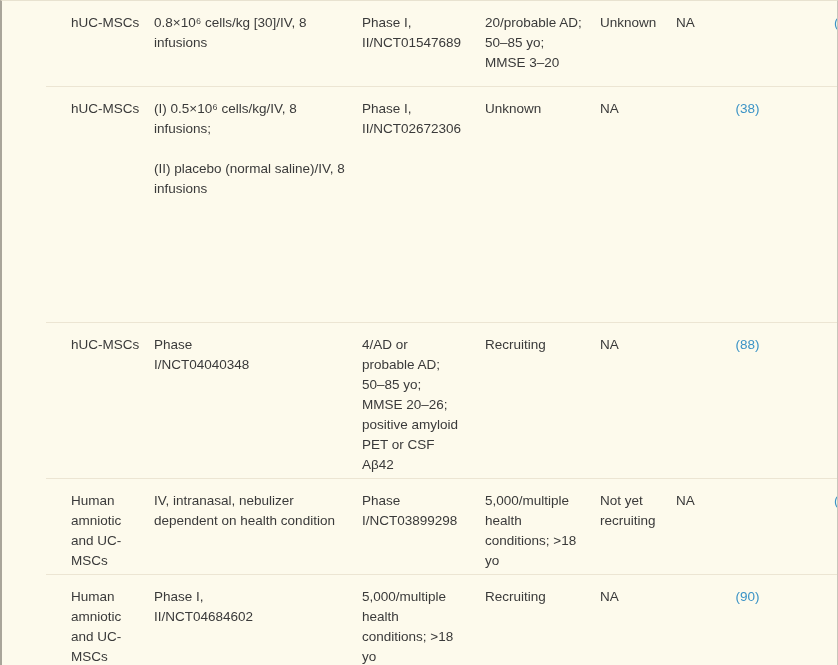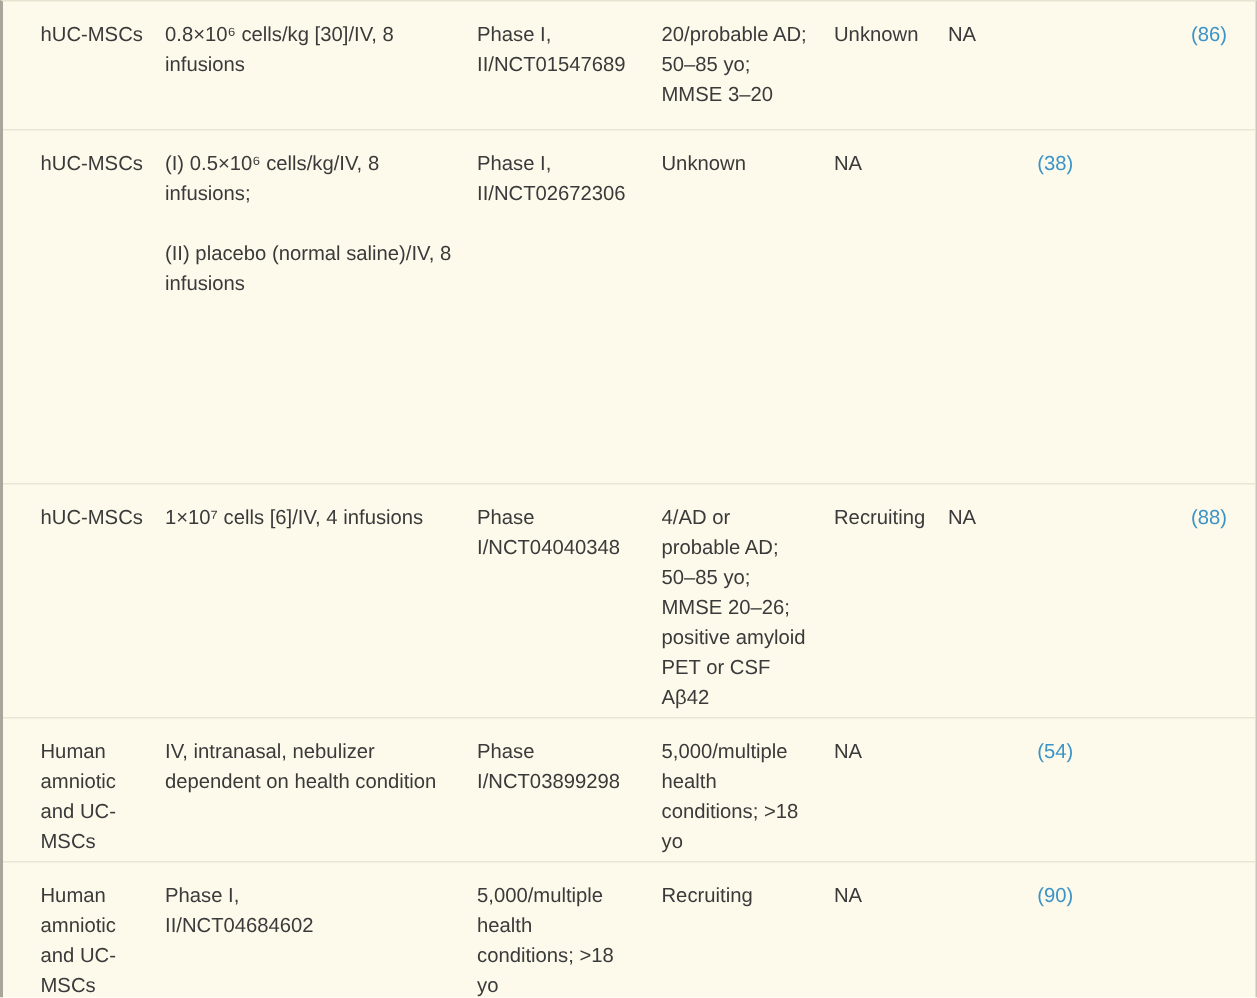--- a/index.html
+++ b/index.html
@@ -14,20 +14,21 @@
     overflow: hidden;
     box-sizing: border-box;
     background: #fdfaec;
     border-left: 2px solid #a9a59a;
     border-right: 1px solid #c9c5ba;
     border-top: 1px solid #e8e2d0;
     font-family: "Liberation Sans", "DejaVu Sans", sans-serif;
     font-size: 13.5px;
     line-height: 20px;
     color: #3a3a3a;
+    padding-left: 44px;
   }
   .trow {
     display: grid;
     grid-template-columns: 83px 208px 123px 115px 76px 158px 1fr;
     padding: 12px 0 0 25px;
     box-sizing: border-box;
     align-items: start;
   }
   .trow + .trow {
     border-top: 1px solid #ece5d3;
@@ -80,21 +81,20 @@
 infusions</div>
     <div class="cell">Phase I,
 II/NCT02672306</div>
     <div class="cell">Unknown</div>
     <div class="cell">NA</div>
     <div class="cell ref-cell"><a class="ref-link">(38)</a></div>
   </div>
 
   <div class="trow row-3">
     <div class="cell">hUC-MSCs</div>
-    <div class="cell">1×10⁷ cells [6]/IV, 4 infusions</div>
     <div class="cell">Phase
 I/NCT04040348</div>
     <div class="cell">4/AD or
 probable AD;
 50–85 yo;
 MMSE 20–26;
 positive amyloid
 PET or CSF
 Aβ42</div>
     <div class="cell">Recruiting</div>
@@ -108,20 +108,22 @@
 and UC-
 MSCs</div>
     <div class="cell">IV, intranasal, nebulizer
 dependent on health condition</div>
     <div class="cell">Phase
 I/NCT03899298</div>
     <div class="cell">5,000/multiple
 health
 conditions; &gt;18
 yo</div>
+    <div class="cell">Not yet
+recruiting</div>
     <div class="cell">NA</div>
     <div class="cell ref-cell"><a class="ref-link">(54)</a></div>
   </div>
 
   <div class="trow row-5">
     <div class="cell">Human
 amniotic
 and UC-
 MSCs</div>
     <div class="cell">Phase I,

